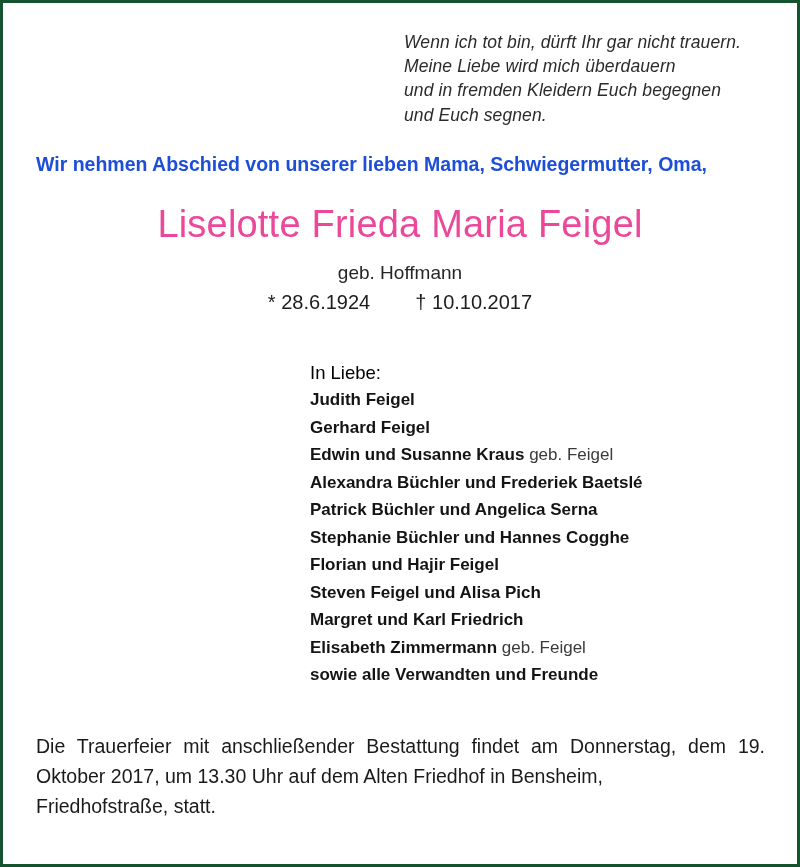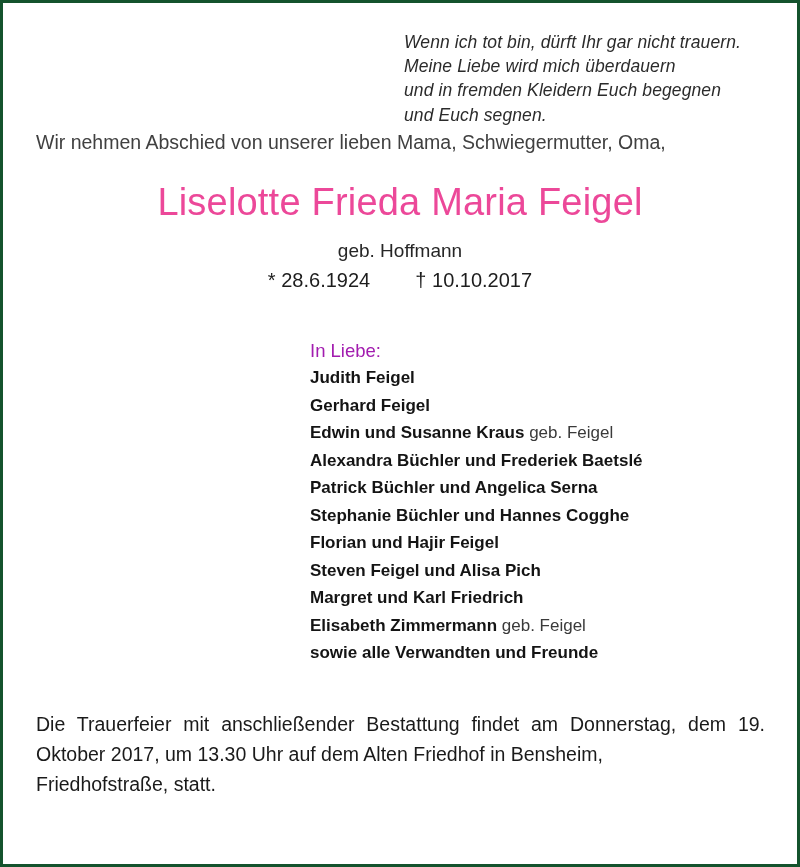--- a/index.html
+++ b/index.html
@@ -44,27 +44,29 @@
     line-height: 24.2px;
     color: #2b2b2b;
     letter-spacing: 0.1px;
   }
   .epigraph .line {
     white-space: nowrap;
   }
 
   
   .intro {
+    margin-top: 22px;
     padding-left: 3px;
     padding-right: 2px;
     font-size: 19.5px;
     line-height: 30px;
     text-align: justify;
     text-justify: inter-word;
-    color: #404040;
+    color: #1d4ed8;
+    font-weight: bold;
   }
   .intro .last-line {
     display: block;
   }
 
   
   .name-block {
     margin-top: 22px;
     text-align: center;
   }
@@ -95,21 +97,21 @@
 
   
   .survivors {
     margin-top: 43px;
     padding-left: 277px;   
   }
   .survivors-heading {
     font-size: 18.5px;
     line-height: 27.5px;
     font-weight: 400;
-    color: #a21caf;
+    color: #000000;
   }
   .survivor-row {
     font-size: 17px;
     line-height: 27.5px;
     font-weight: 700;
     color: #141414;
     white-space: nowrap;
   }
   .survivor-row .nee {
     font-weight: 400;

